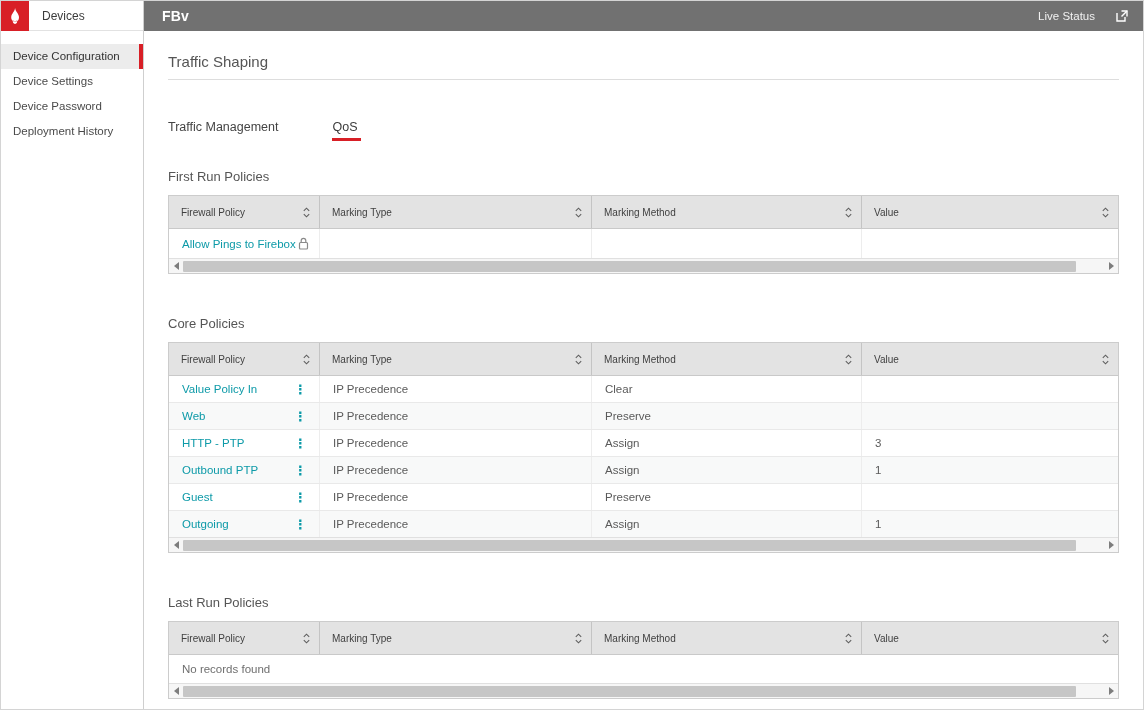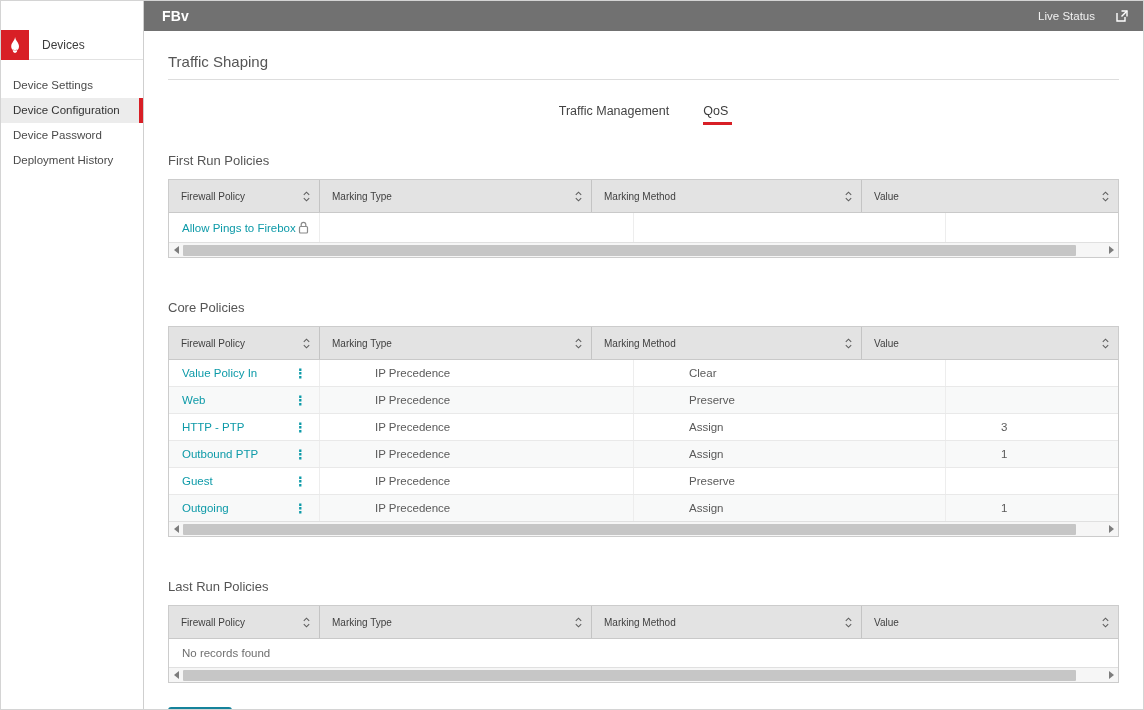--- a/index.html
+++ b/index.html
@@ -13,21 +13,21 @@
   .app { display: flex; width: 100%; height: 100%; }
 
   
   .sidebar {
     width: 143px; min-width: 143px; height: 100%;
     background: #ffffff; border-right: 1px solid #cfcfcf;
     display: flex; flex-direction: column;
   }
   .sidebar-head {
     height: 30px; display: flex; align-items: center;
-    border-bottom: 1px solid #e2e2e2; background: #fff; margin-top: 29px;
+    border-bottom: 1px solid #e2e2e2; background: #fff;
   }
   .logo {
     width: 28px; height: 30px; background: #d81f26;
     display: flex; align-items: center; justify-content: center;
   }
   .brand-label { margin-left: 13px; font-size: 12px; color: #3c3c3c; }
   .nav { padding-top: 13px; }
   .nav-item {
     position: relative; height: 25px; line-height: 25px;
     padding-left: 12px; font-size: 11.5px; color: #4a4a4a;
@@ -49,21 +49,21 @@
   .topbar-title { font-size: 14px; font-weight: 700; letter-spacing: 0.2px; text-align: right; }
   .live-status {
     display: flex; align-items: center; gap: 20px;
     font-size: 11.5px; color: #f1f1f1; cursor: pointer;
   }
 
   .content { flex: 1; padding: 22px 24px 0 24px; overflow: hidden; }
   .page-title { font-size: 15px; font-weight: 400; color: #555; }
   .title-rule { border: none; border-top: 1px solid #ddd; margin-top: 9px; }
 
-  .tabs { display: flex; gap: 34px; margin-top: 24px; justify-content: center; }
+  .tabs { display: flex; gap: 54px; margin-top: 40px; }
   .tab {
     font-size: 12.5px; color: #444; padding-bottom: 7px;
     cursor: pointer; position: relative;
   }
   .tab.active { color: #3c3c3c; }
   .tab.active::after {
     content: ""; position: absolute; left: 0; right: -4px; bottom: 0;
     height: 3px; background: #d81f26;
   }
 
@@ -79,21 +79,21 @@
   .thead { background: #e3e3e3; border-bottom: 1px solid #c9c9c9; }
   .th {
     height: 32px; display: flex; align-items: center; justify-content: space-between;
     padding: 0 8px 0 12px; font-size: 10px; color: #3f3f3f;
     border-right: 1px solid #c4c4c4; cursor: pointer; overflow: hidden; white-space: nowrap;
   }
   .th:last-child { border-right: none; }
   .sort { flex: none; margin-left: 6px; }
   .sort path { fill: none; stroke: #5f5f5f; stroke-width: 1.2; }
 
-  .tbody .trow { border-bottom: 1px solid #e9e9e9; background: #fff; gap: 42px; }
+  .tbody .trow { border-bottom: 1px solid #e9e9e9; background: #fff; }
   .tbody .trow:nth-child(even) { background: #f8f9f9; }
   .tbody .trow:last-child { border-bottom: none; }
   .td {
     height: 26px; display: flex; align-items: center;
     padding: 0 10px 0 13px; font-size: 11.5px; color: #5a5a5a;
     border-right: 1px solid #ededed; overflow: hidden; white-space: nowrap;
   }
   .td:last-child { border-right: none; }
   .td.tall { height: 29px; }
   .policy-cell { justify-content: space-between; }
@@ -131,22 +131,22 @@
   <aside class="sidebar">
     <div class="sidebar-head">
       <div class="logo">
         <svg width="16" height="18" viewBox="0 0 16 18">
           <path d="M8 0.8 C8.3 4.2 4.4 6.4 4.2 10.2 A3.9 4.1 0 0 0 12 10.4 C12 6.6 8.7 5.4 8 0.8 Z M8 16.9 A2.2 2.2 0 0 1 6.1 13.6 C7 14.6 9 14.5 9.9 13.6 A2.2 2.2 0 0 1 8 16.9 Z" fill="#ffffff"></path>
         </svg>
       </div>
       <span class="brand-label">Devices</span>
     </div>
     <nav class="nav">
+      <div class="nav-item active">Device Configuration</div>
       <div class="nav-item">Device Settings</div>
-      <div class="nav-item active">Device Configuration</div>
       <div class="nav-item">Device Password</div>
       <div class="nav-item">Deployment History</div>
     </nav>
   </aside>
 
   <div class="main">
     <header class="topbar">
       <span class="topbar-title">FBv</span>
       <span class="live-status">
         <span>Live Status</span>

